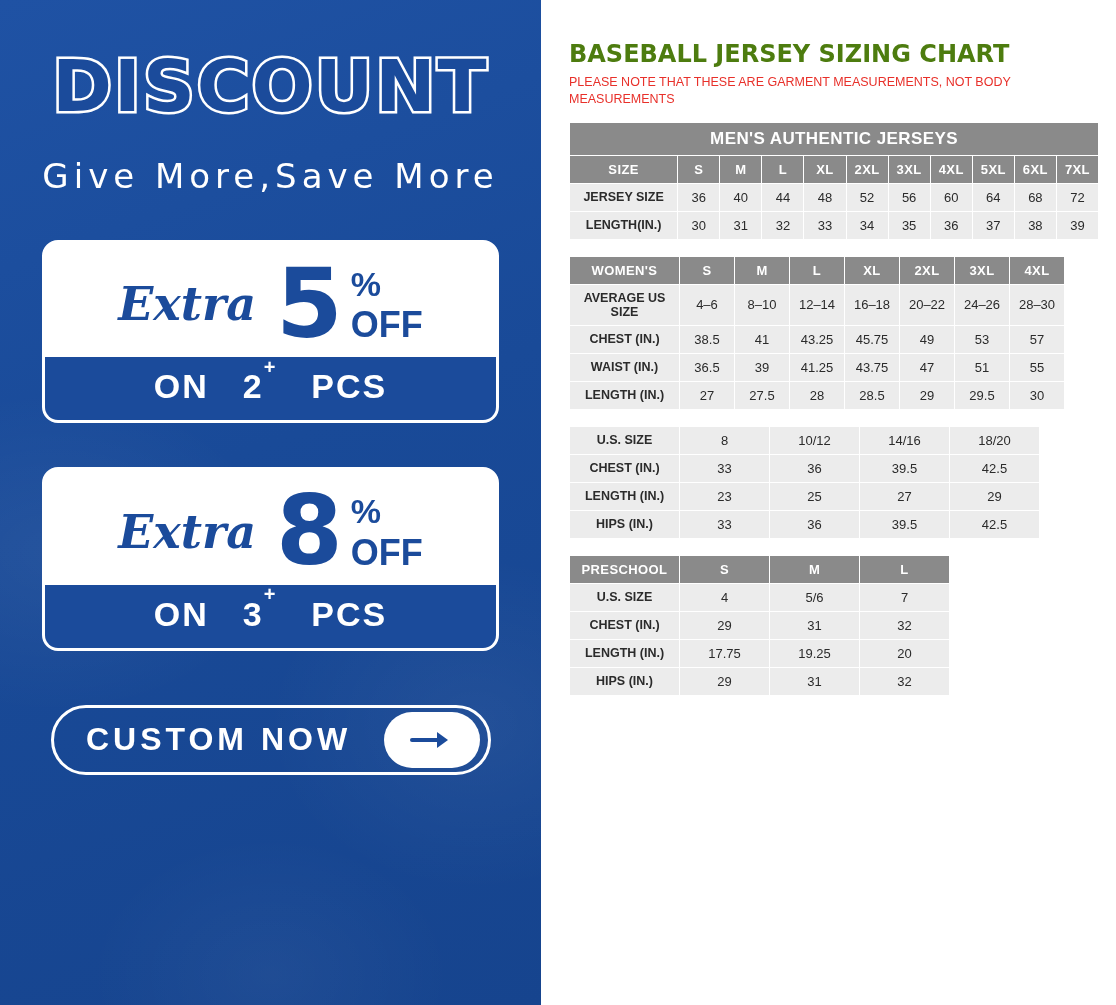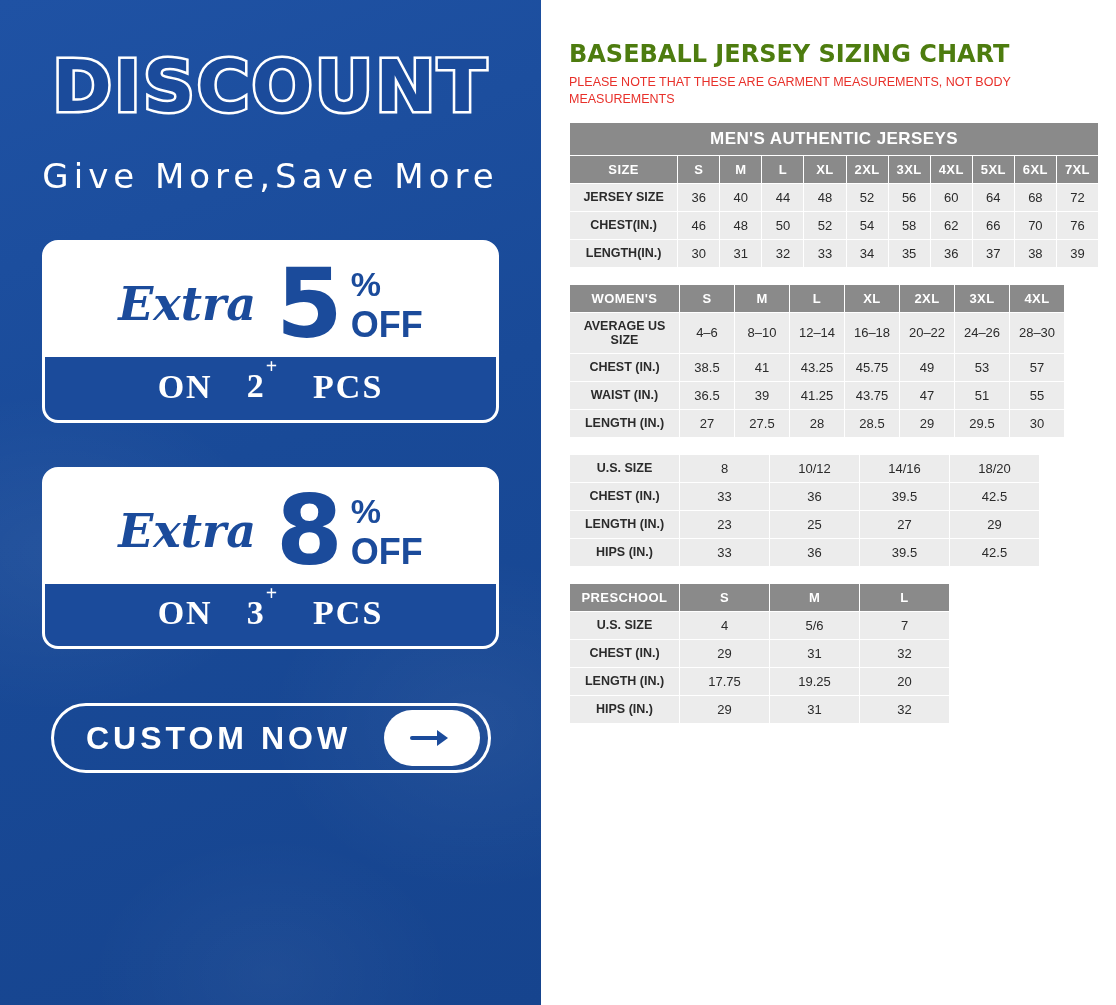--- a/index.html
+++ b/index.html
@@ -122,21 +122,20 @@
     background: #1b4b9b;
     color: #ffffff;
     display: flex;
     align-items: center;
     justify-content: center;
     gap: 34px;
     padding: 10px 0 14px 0;
     font-size: 34px;
     font-weight: bold;
     letter-spacing: 2px;
-    font-family: Liberation Serif, serif;
   }
   .offer-qty sup {
     font-size: 20px;
     top: -12px;
     position: relative;
   }
 
   .custom-now {
     margin: 54px auto 0 auto;
     width: 440px;
@@ -331,33 +330,20 @@
           <td>44</td>
           <td>48</td>
           <td>52</td>
           <td>56</td>
           <td>60</td>
           <td>64</td>
           <td>68</td>
           <td>72</td>
         </tr>
         <tr>
-          <td class="rowlabel">CHEST(IN.)</td>
-          <td>46</td>
-          <td>48</td>
-          <td>50</td>
-          <td>52</td>
-          <td>54</td>
-          <td>58</td>
-          <td>62</td>
-          <td>66</td>
-          <td>70</td>
-          <td>76</td>
-        </tr>
-        <tr>
           <td class="rowlabel">LENGTH(IN.)</td>
           <td>30</td>
           <td>31</td>
           <td>32</td>
           <td>33</td>
           <td>34</td>
           <td>35</td>
           <td>36</td>
           <td>37</td>
           <td>38</td>

